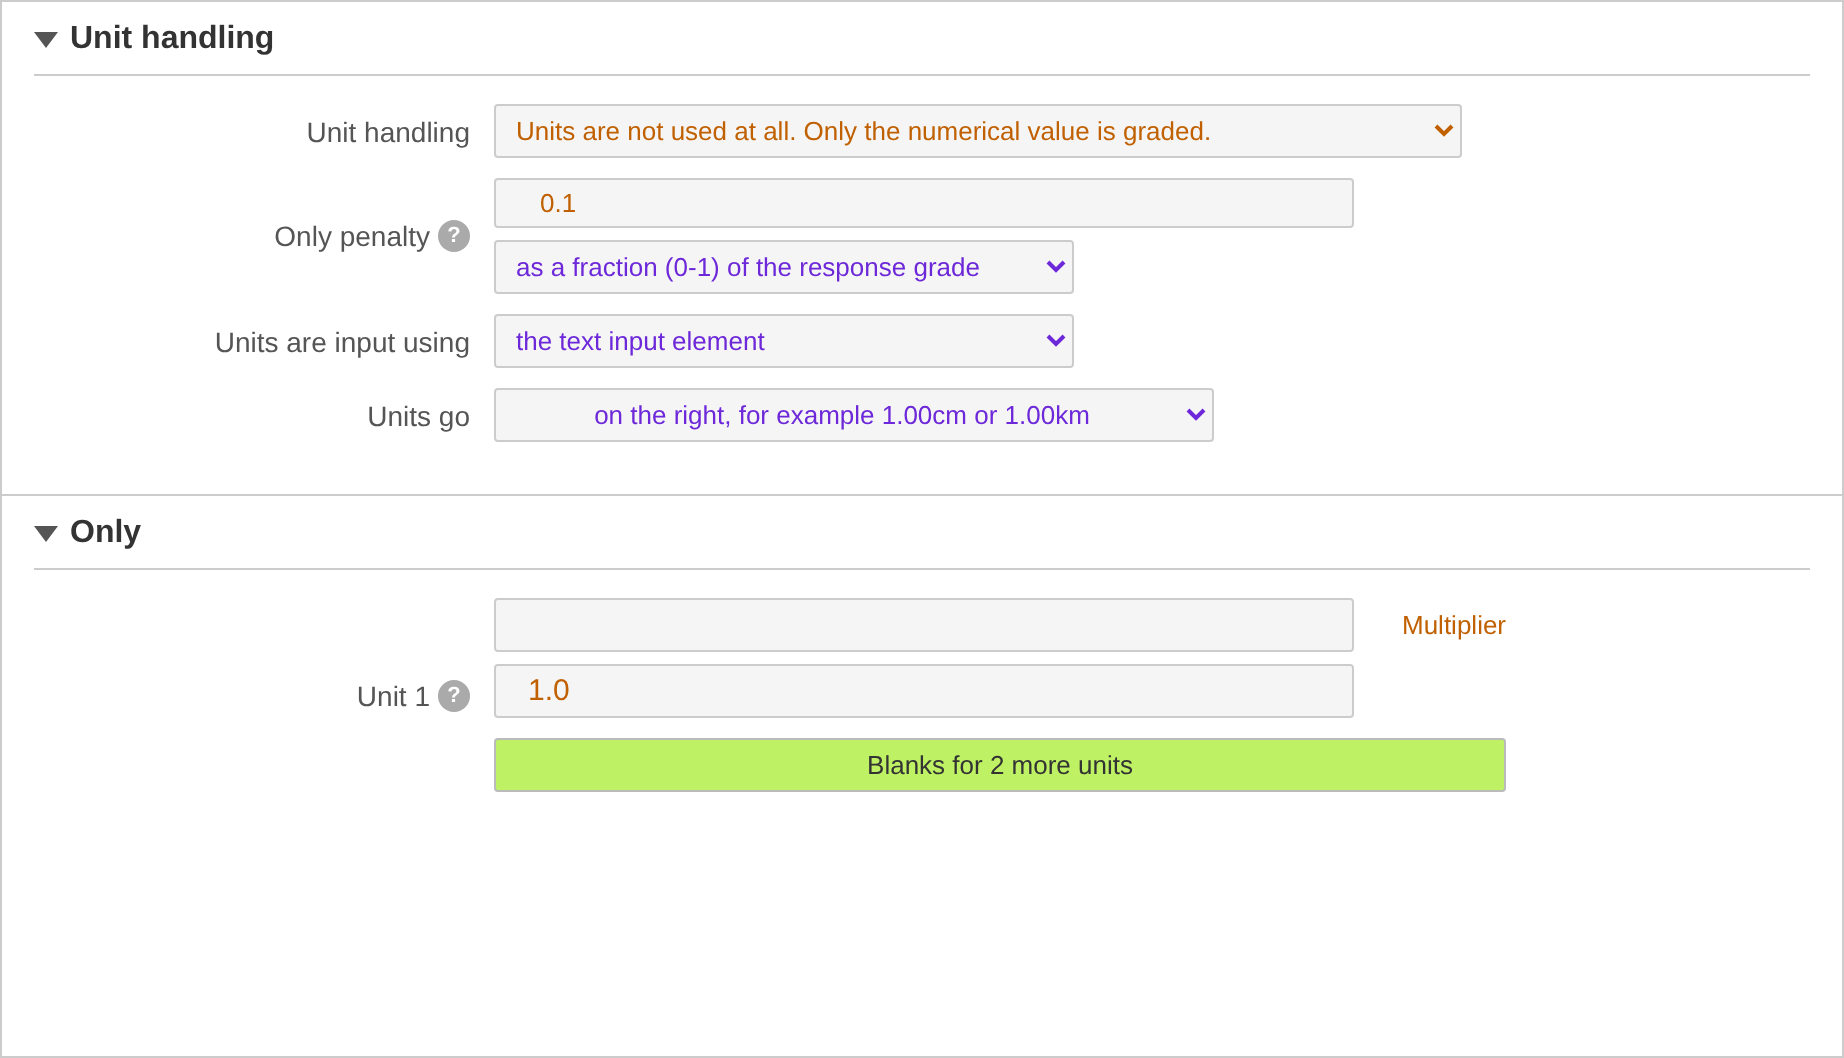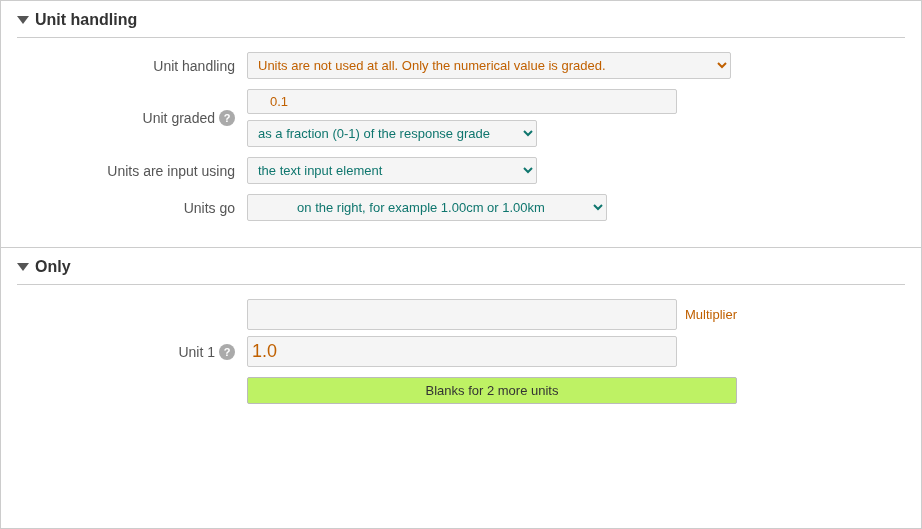--- a/index.html
+++ b/index.html
@@ -81,21 +81,21 @@
       align-items: center;
       justify-content: flex-end;
     }
 
     select {
       background: #f5f5f5;
       border: 1px solid #ccc;
       border-radius: 2px;
       padding: 4px 6px;
       font-size: 13px;
-      color: #0f766e;
+      color: #6d28d9;
       cursor: pointer;
       appearance: auto;
     }
 
     .select-wide {
       width: 484px;
       color: #c06000;
     }
 
     .select-medium {
@@ -114,30 +114,30 @@
       padding: 4px 22px;
       font-size: 13px;
       color: #c06000;
       width: 430px;
     }
 
     .input-text-unit {
       background: #f5f5f5;
       border: 1px solid #ccc;
       border-radius: 2px;
-      padding: 4px 4px;
-      font-size: 18px;
+      padding: 4px 16px;
+      font-size: 15px;
       color: #c06000;
       width: 430px;
     }
 
     .multiplier-link {
       color: #c06000;
       text-decoration: none;
-      margin-left: 8px;
+      margin-left: 24px;
       font-size: 13px;
     }
 
     .unit-row-inline {
       display: flex;
       align-items: center;
       gap: 0;
     }
 
     .btn-blanks {
@@ -175,21 +175,21 @@
         <option>Units are not used at all. Only the numerical value is graded.</option>
         <option>Units must be given, and will be graded.</option>
         <option>Units may be given, and will be graded if present.</option>
       </select>
     </div>
   </div>
 
   <div class="form-row">
     <div class="form-label">
       <div class="label-with-help">
-        <span>Unit graded</span>
+        <span>Only penalty</span>
         <span class="help-icon">?</span>
       </div>
     </div>
     <div class="form-controls">
       <input type="text" class="input-text" value="0.1" style="">
       <select class="select-medium">
         <option>as a fraction (0-1) of the response grade</option>
         <option>as a percentage of the response grade</option>
       </select>
     </div>

